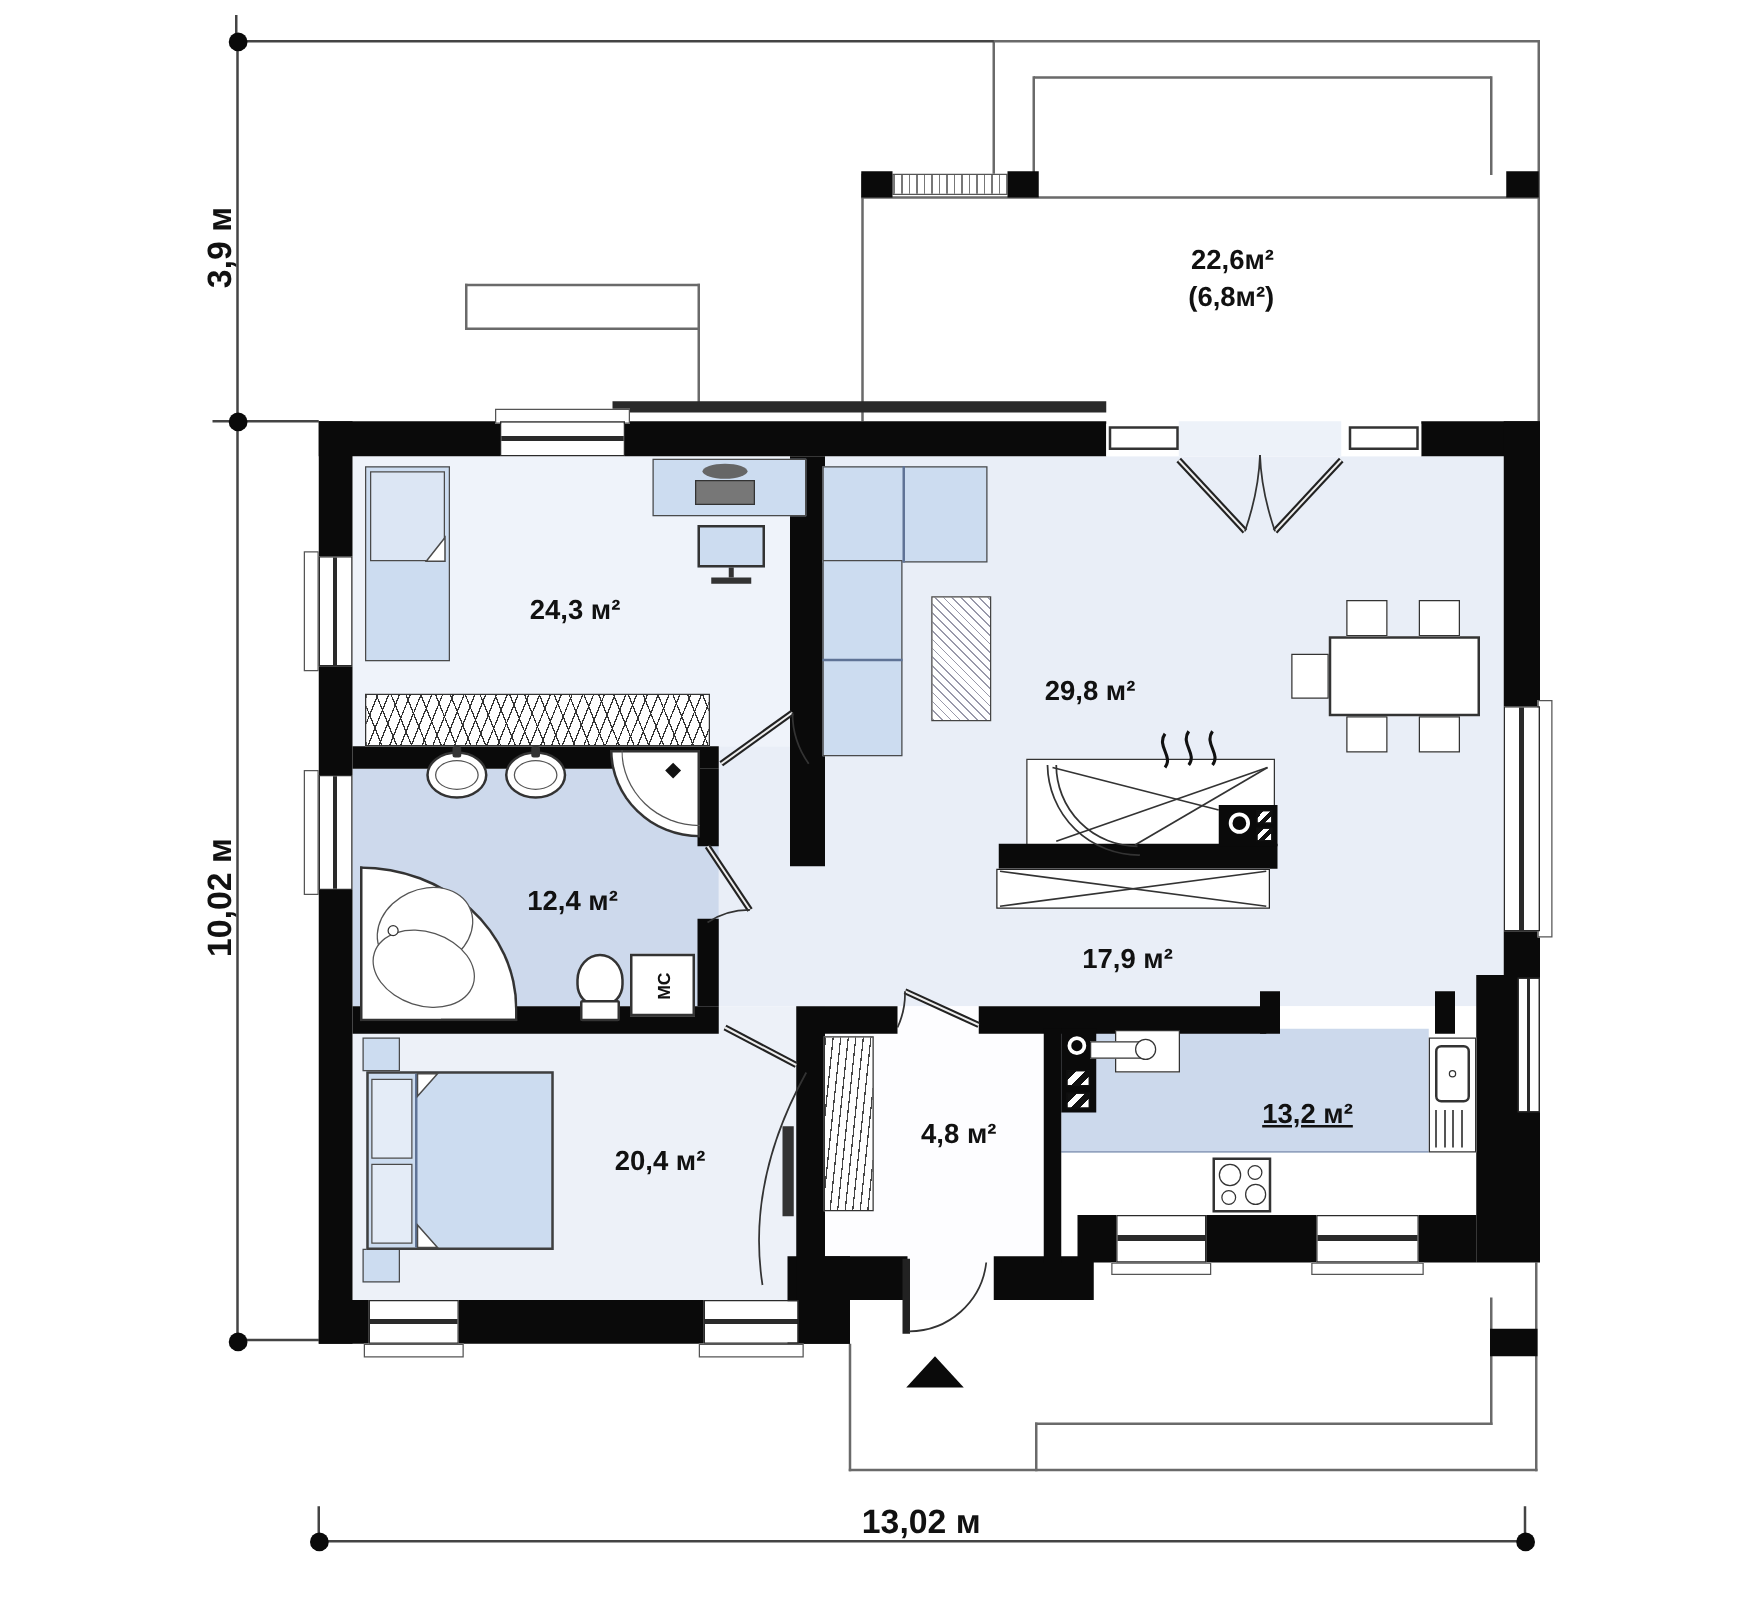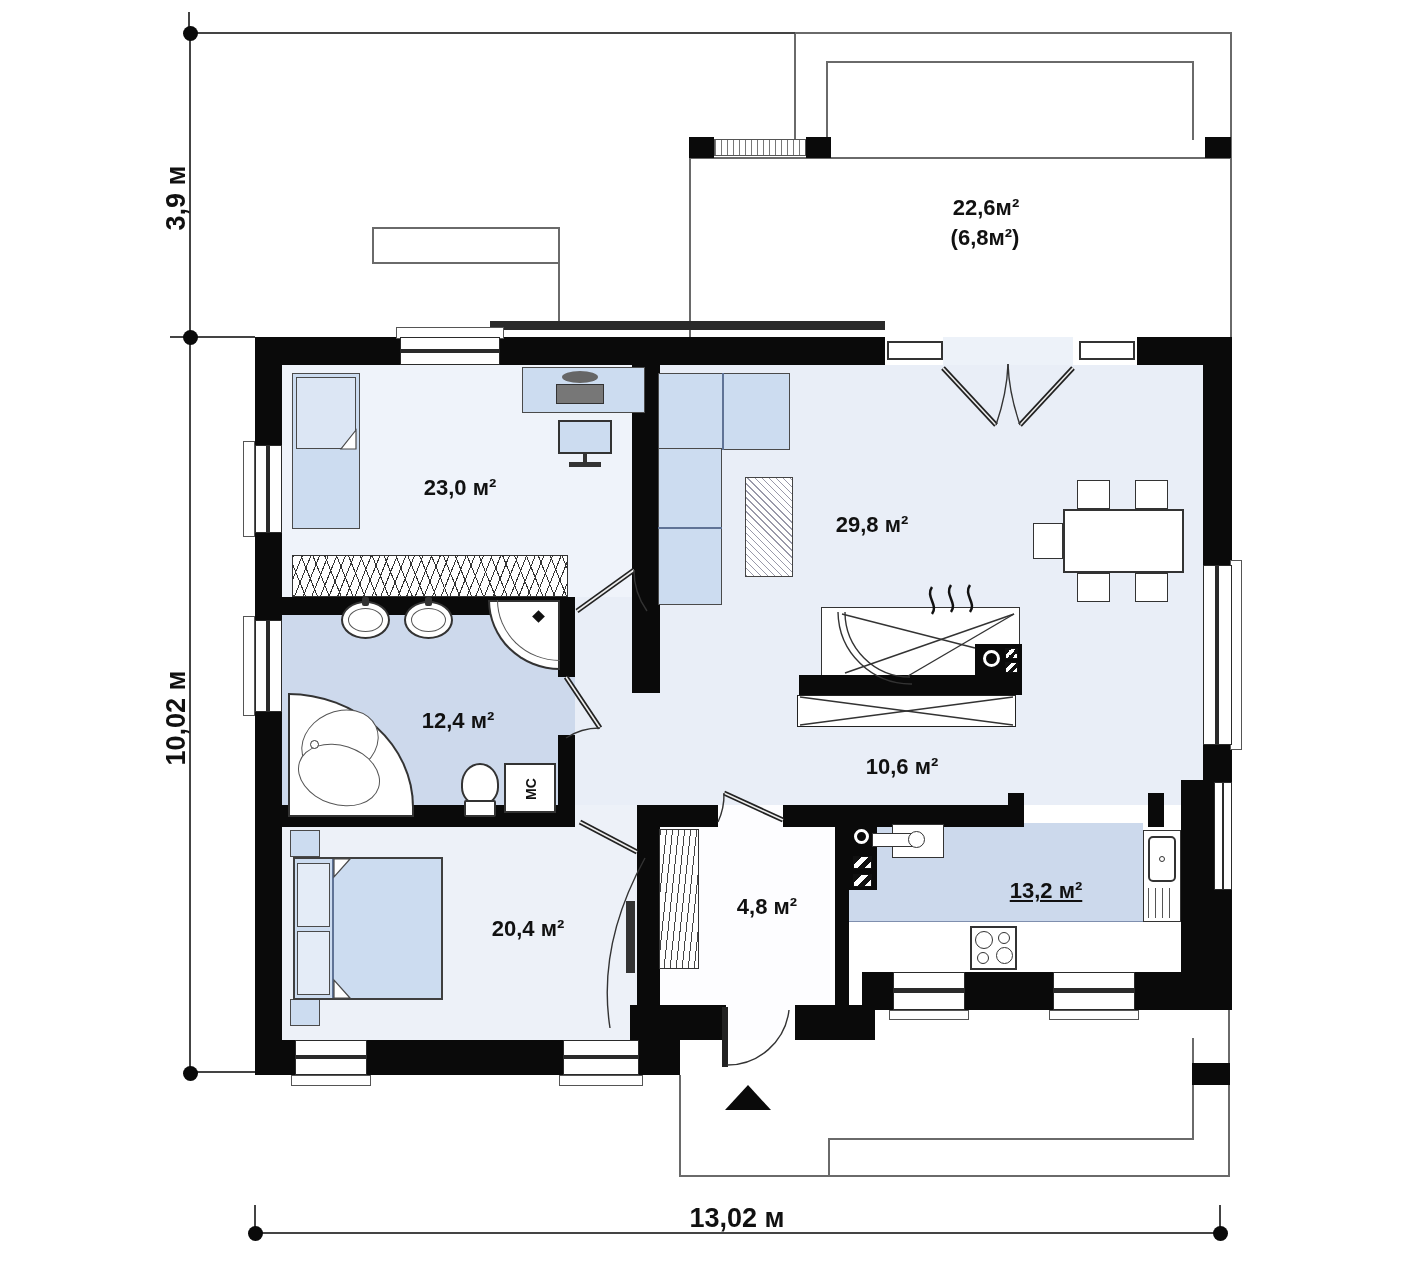--- a/index.html
+++ b/index.html
@@ -264,23 +264,23 @@
       <path d="M970,612 C977,603 963,595 970,585"></path>
     </g>
 
     <g fill="#fff" stroke="#4a4a4a" stroke-width="1.2">
       <path d="M356,430 L341,449 L356,449 Z"></path>
       <path d="M334,859 L350,859 L334,877 Z"></path>
       <path d="M334,998 L350,998 L334,980 Z"></path>
     </g>
   </svg>
 
-  <div class="a lbl" style="left:460px;top:488px;">23,0 м²</div>
-  <div class="a lbl" style="left:872px;top:525px;">29,8 м²</div>
+  <div class="a lbl" style="left:460px;top:488px;">24,3 м²</div>
+  <div class="a lbl" style="left:872px;top:553px;">29,8 м²</div>
   <div class="a lbl" style="left:458px;top:721px;">12,4 м²</div>
-  <div class="a lbl" style="left:902px;top:767px;">10,6 м²</div>
+  <div class="a lbl" style="left:902px;top:767px;">17,9 м²</div>
   <div class="a lbl" style="left:528px;top:929px;">20,4 м²</div>
   <div class="a lbl" style="left:767px;top:907px;text-align:right;">4,8 м²</div>
   <div class="a lbl" style="left:1046px;top:891px;text-decoration:underline;">13,2 м²</div>
   <div class="a lbl" style="left:986px;top:208px;">22,6м²</div>
   <div class="a lbl" style="left:985px;top:238px;">(6,8м²)</div>
 
 </div>
 
 </body></html>

